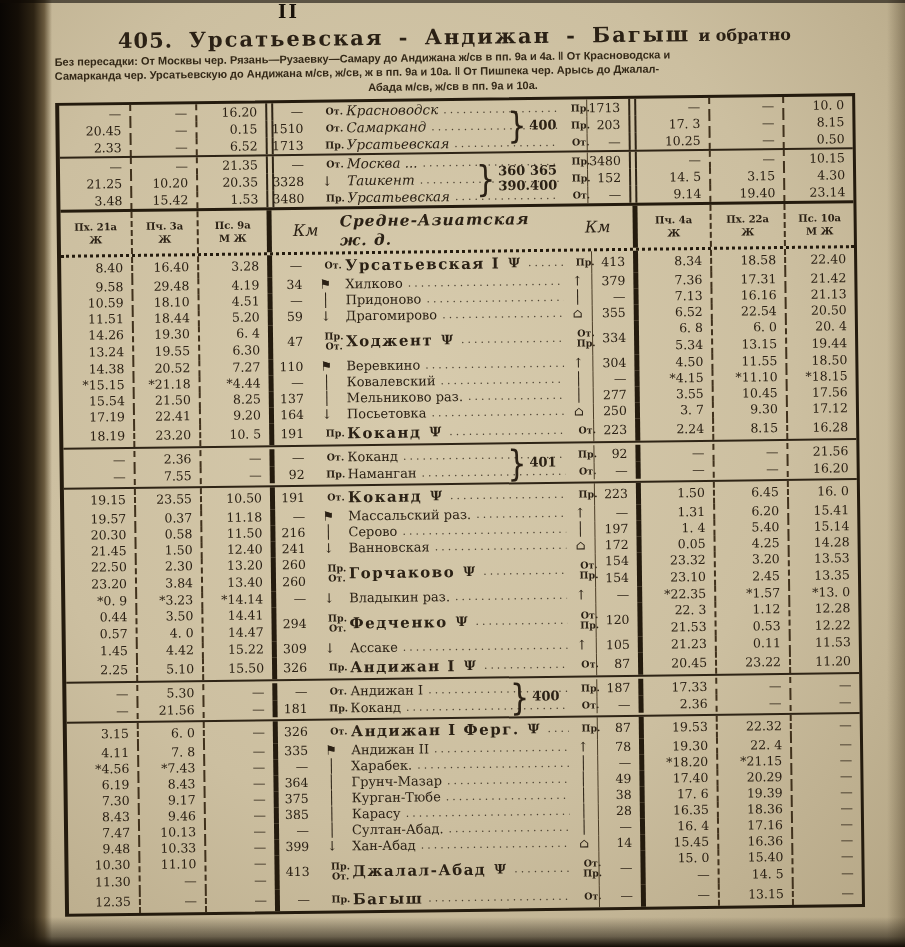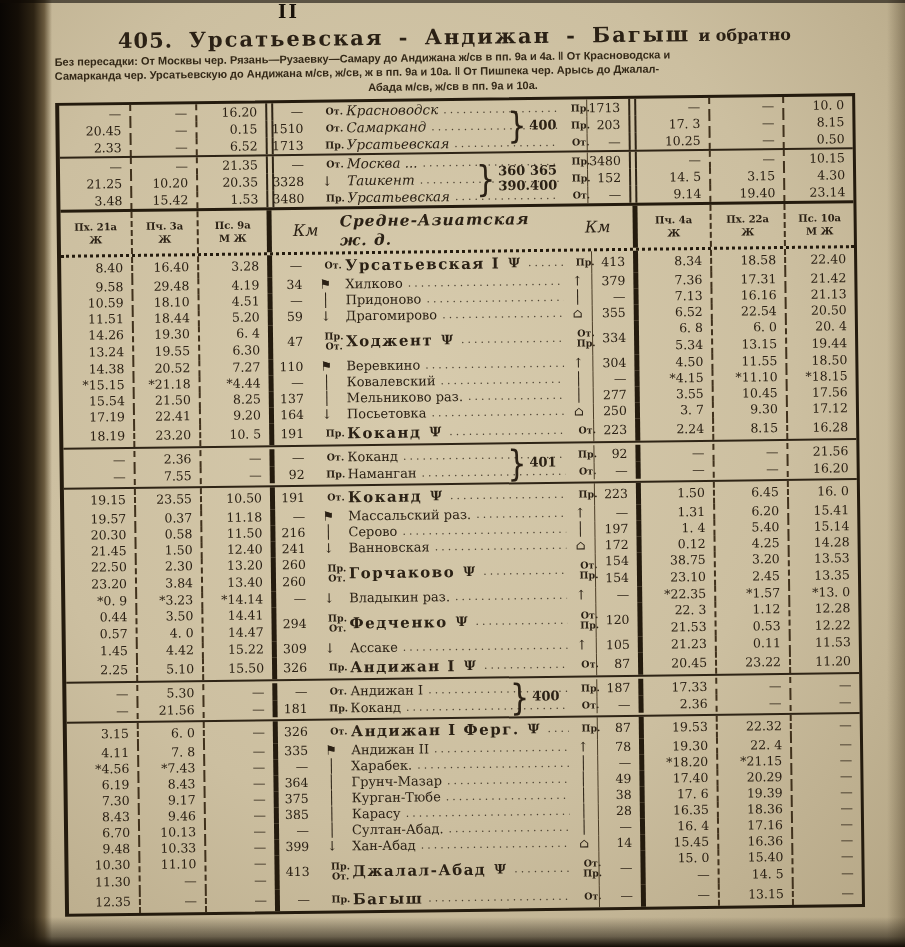--- a/index.html
+++ b/index.html
@@ -659,21 +659,21 @@
             </div>
             <div class="st">
               <span class="nm">Ванновская</span>
               <span class="leader">..........................................................................................</span>
             </div>
             <div class="mkr mkc mk-house">
               <span class="mline mk-house">⌂</span>
             </div>
             <div class="kmc kmr">172</div>
             <div class="hbar"></div>
-            <div class="t r1">0.12</div>
+            <div class="t r1">0.05</div>
             <div class="t r2">4.25</div>
             <div class="t r3">14.28</div>
           </div>
           <div class="row rd">
             <div class="t c1 dbl">
               <span class="mline">22.50</span>
               <span class="mline">23.20</span>
             </div>
             <div class="t c2 dbl">
               <span class="mline">2.30</span>
@@ -700,21 +700,21 @@
             <div class="mkr mkc">
               <span class="mline mk-ot">От.</span>
               <span class="mline mk-pr">Пр.</span>
             </div>
             <div class="kmc kmr dbl">
               <span class="mline">154</span>
               <span class="mline">154</span>
             </div>
             <div class="hbar"></div>
             <div class="t r1 dbl">
-              <span class="mline">38.75</span>
+              <span class="mline">23.32</span>
               <span class="mline">23.10</span>
             </div>
             <div class="t r2 dbl">
               <span class="mline">3.20</span>
               <span class="mline">2.45</span>
             </div>
             <div class="t r3 dbl">
               <span class="mline">13.53</span>
               <span class="mline">13.35</span>
             </div>
@@ -1010,21 +1010,21 @@
             <div class="mkr mkc mk-line">
               <span class="mline mk-line">│</span>
             </div>
             <div class="kmc kmr">28</div>
             <div class="hbar"></div>
             <div class="t r1">16.35</div>
             <div class="t r2">18.36</div>
             <div class="t r3">—</div>
           </div>
           <div class="row rr">
-            <div class="t c1">6.70</div>
+            <div class="t c1">7.47</div>
             <div class="t c2">10.13</div>
             <div class="t c3">—</div>
             <div class="hbar"></div>
             <div class="kmc kml">—</div>
             <div class="mk mkc mk-line">
               <span class="mline mk-line">│</span>
             </div>
             <div class="st">
               <span class="nm">Султан-Абад.</span>
               <span class="leader">..........................................................................................</span>

